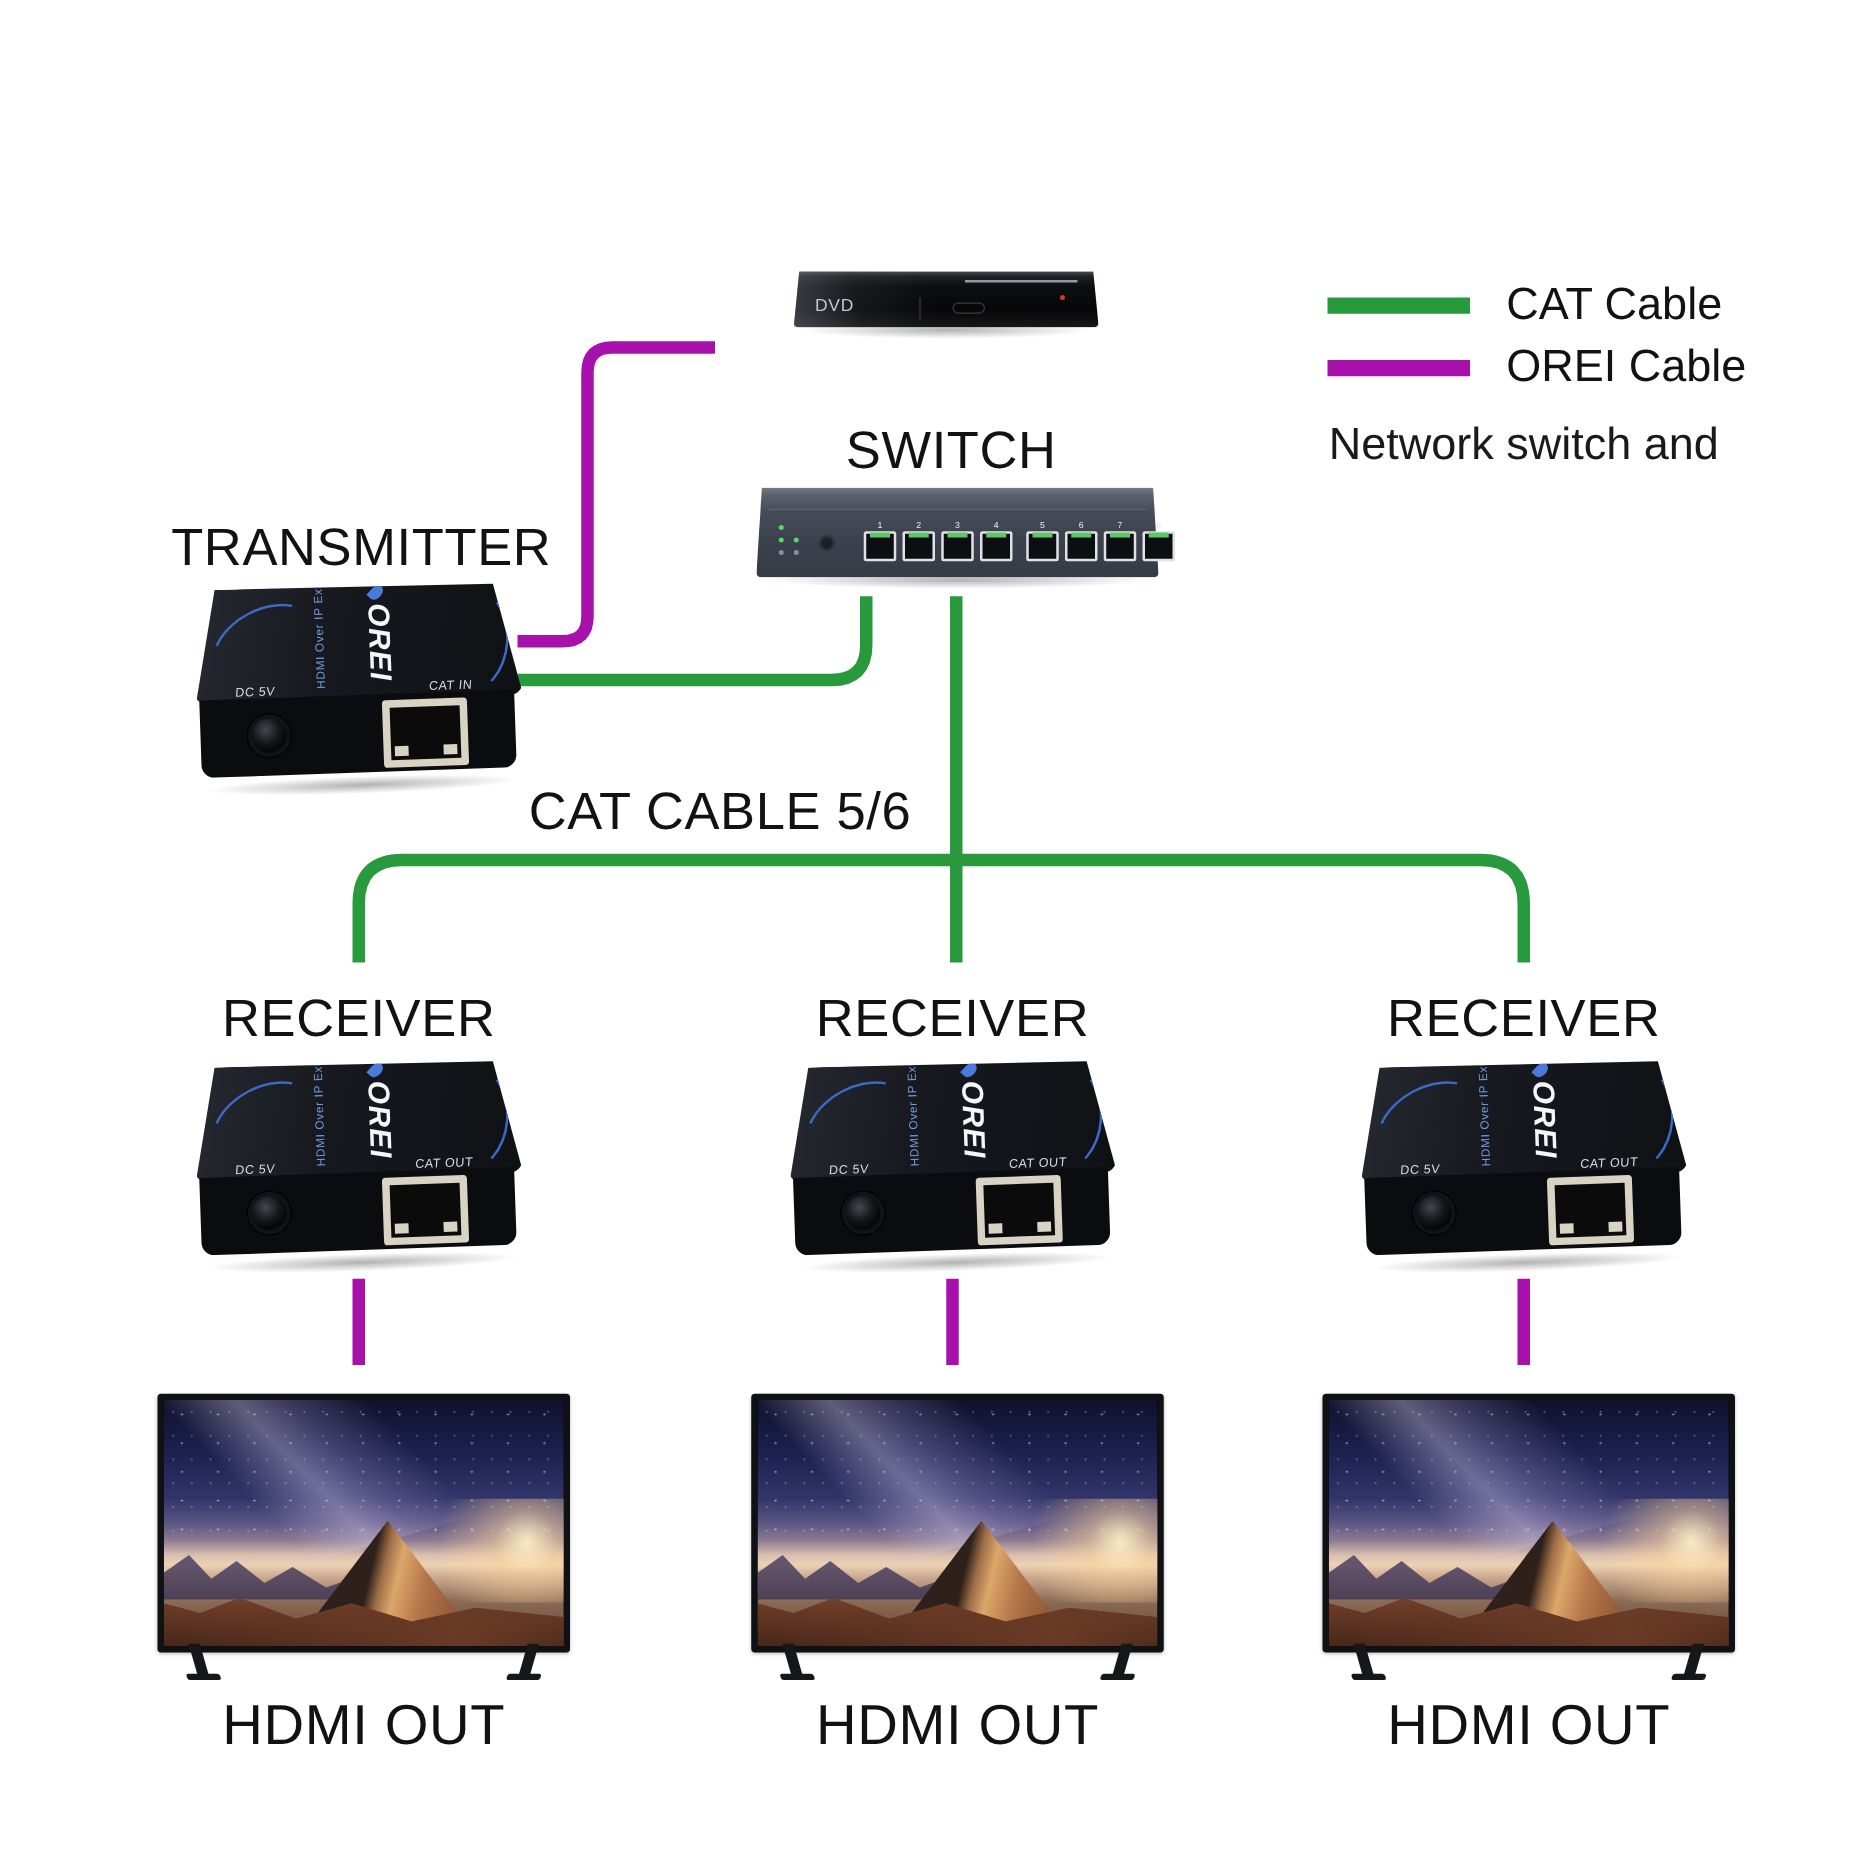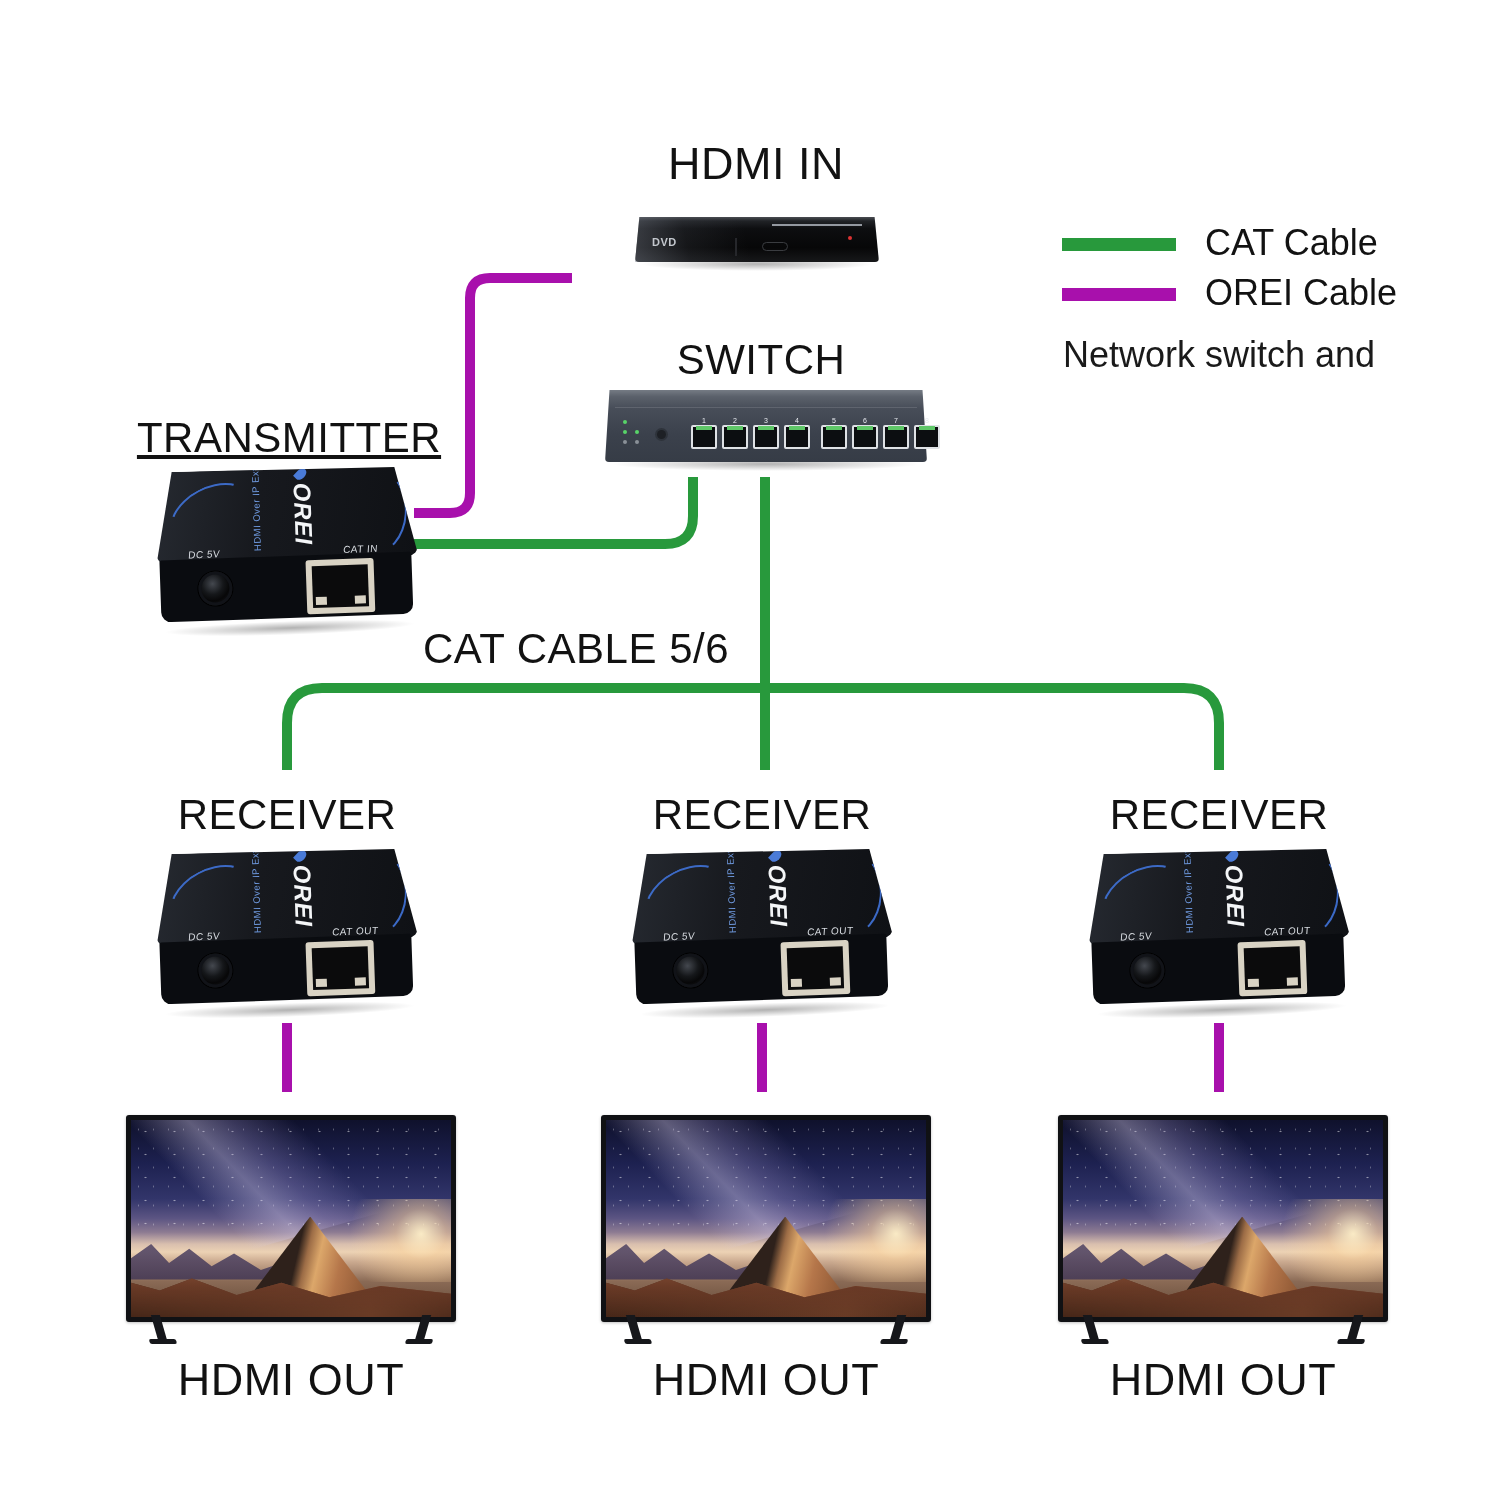--- a/index.html
+++ b/index.html
@@ -32,21 +32,21 @@
   .dvd{position:absolute;left:635px;top:217px;width:244px;height:45px;z-index:4;}
   .dvd-body{position:absolute;inset:0;border-radius:2px 2px 4px 4px;
     background:linear-gradient(180deg,#4a4d52 0%,#202226 9%,#0d0e10 26%,#070708 68%,#17181a 100%);
     clip-path:polygon(1.8% 0,98.2% 0,100% 100%,0 100%);}
   .dvd-gloss{position:absolute;inset:0;
     background:linear-gradient(78deg,rgba(120,126,138,.45) 0%,rgba(70,74,82,.22) 22%,rgba(255,255,255,0) 46%);
     clip-path:polygon(1.8% 0,98.2% 0,100% 100%,0 100%);}
   .dvd-strip{position:absolute;right:7%;top:7px;width:37%;height:2px;background:#aab0b8;opacity:.85;}
   .dvd-tray{position:absolute;left:41%;top:46%;width:2px;height:40%;background:#26272b;}
   .dvd-btn{position:absolute;left:52%;top:55%;width:26px;height:9px;border:1px solid #3a3c40;border-radius:5px;}
-  .dvd-logo{position:absolute;left:7%;top:42%;font-size:11px;font-weight:bold;color:#c3c7cd;letter-spacing:.5px;}
+  .dvd-logo{position:absolute;left:7%;top:42%;font-size:14px;font-weight:normal;color:#c3c7cd;letter-spacing:.5px;}
   .dvd-led{position:absolute;right:11%;top:42%;width:4px;height:4px;border-radius:50%;background:#d33;}
   .dev-shadow{position:absolute;left:2%;right:2%;bottom:-9px;height:14px;
     background:radial-gradient(ellipse at 50% 50%,rgba(0,0,0,.30) 0%,rgba(0,0,0,0) 70%);}
 
   
   .switch-device{position:absolute;left:605px;top:390px;width:322px;height:72px;z-index:4;}
   .sw-body{position:absolute;inset:0;border-radius:4px;
     background:linear-gradient(180deg,#757b84 0%,#5b616b 9%,#474d58 26%,#3b414c 62%,#363c46 100%);
     clip-path:polygon(1.4% 0,98.6% 0,100% 100%,0 100%);}
   .sw-seam{position:absolute;left:3%;right:3%;top:17px;height:1px;background:rgba(255,255,255,.12);}
@@ -128,23 +128,22 @@
   <svg class="cables" width="1500" height="1500" viewBox="0 0 1500 1500">
     <path class="cable hdmi" d="M 572 278 L 490 278 Q 470 278 470 298 L 470 493 Q 470 513 450 513 L 414 513"></path>
     <path class="cable cat" d="M 414 544 L 665 544 Q 693 544 693 516 L 693 477"></path>
     <path class="cable cat" d="M 765 477 L 765 770"></path>
     <path class="cable cat" d="M 287 770 L 287 723 Q 287 688 322 688 L 1184 688 Q 1219 688 1219 723 L 1219 770"></path>
     <path class="cable hdmi" d="M 287 1023 L 287 1092"></path>
     <path class="cable hdmi" d="M 762 1023 L 762 1092"></path>
     <path class="cable hdmi" d="M 1219 1023 L 1219 1092"></path>
   </svg>
 
-  <div class="sec-label big" style="left:756px;top:138px;">HDMI IN</div>
   <div class="sec-label" style="left:761px;top:336px;">SWITCH</div>
-  <div class="sec-label" style="left:289px;top:414px;text-decoration:underline;">TRANSMITTER</div>
+  <div class="sec-label" style="left:289px;top:414px;">TRANSMITTER</div>
   <div class="sec-label" style="left:576px;top:625px;">CAT CABLE 5/6</div>
   <div class="sec-label" style="left:287px;top:791px;">RECEIVER</div>
   <div class="sec-label" style="left:762px;top:791px;">RECEIVER</div>
   <div class="sec-label" style="left:1219px;top:791px;">RECEIVER</div>
   <div class="sec-label big" style="left:291px;top:1354px;">HDMI OUT</div>
   <div class="sec-label big" style="left:766px;top:1354px;">HDMI OUT</div>
   <div class="sec-label big" style="left:1223px;top:1354px;">HDMI OUT</div>
 
   <div class="legend">
     <div class="legend-row">

